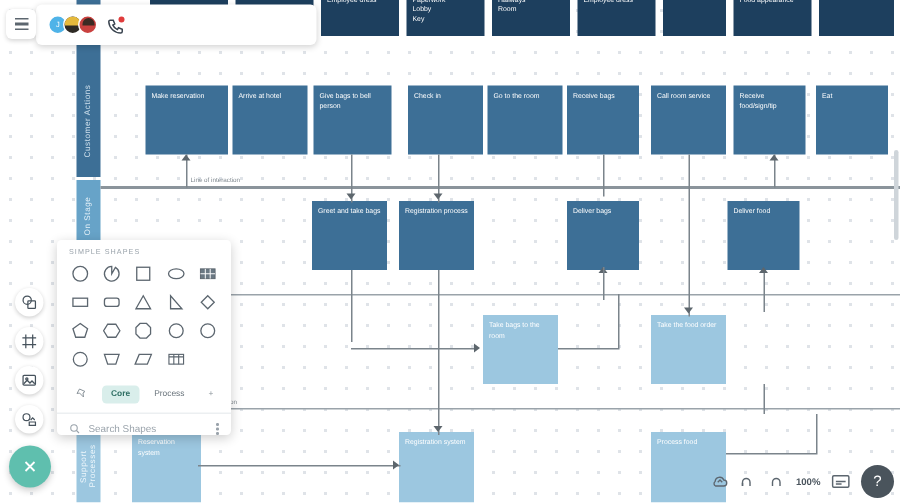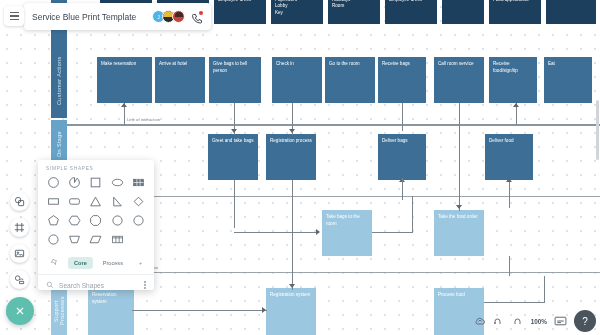--- a/index.html
+++ b/index.html
@@ -188,21 +188,20 @@
 
   <div id="scroll-v"></div>
 
   <div id="hamburger">
     <i></i>
     <i></i>
     <i></i>
   </div>
 
   <div id="titlebar">
-    <div id="doc-title">Service Blue Print Template</div>
     <div class="avatars">
       <div class="av" style="background:#4fb3e8;">J</div>
       <div class="av" style="background:#2e2a24;position:relative;overflow:hidden;">
         <span style="position:absolute;left:0;top:0;width:100%;height:55%;background:#e5b93c;"></span>
       </div>
       <div class="av" style="background:#c9413f;position:relative;overflow:hidden;">
         <span style="position:absolute;left:1.5px;top:1px;width:8px;height:5px;border-radius:4px 4px 0 0;background:#3c2a23;"></span>
       </div>
     </div>
     <div class="phone-ico">

